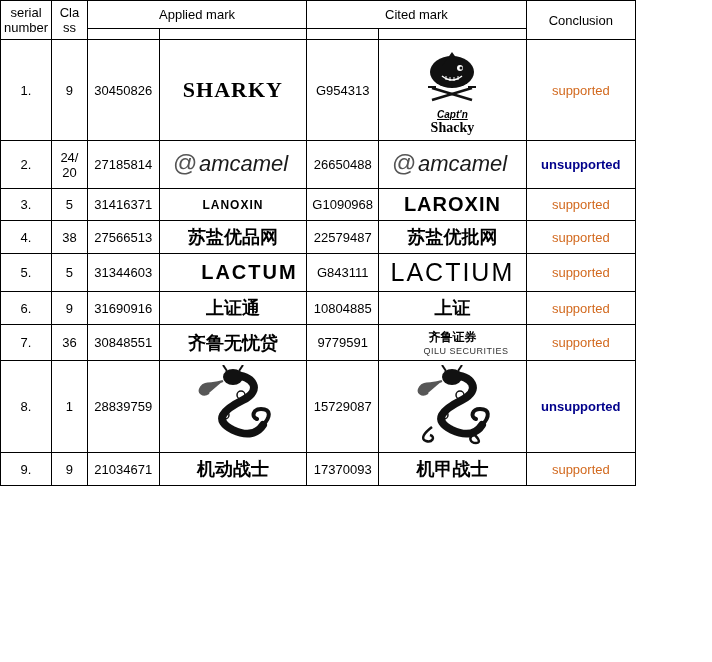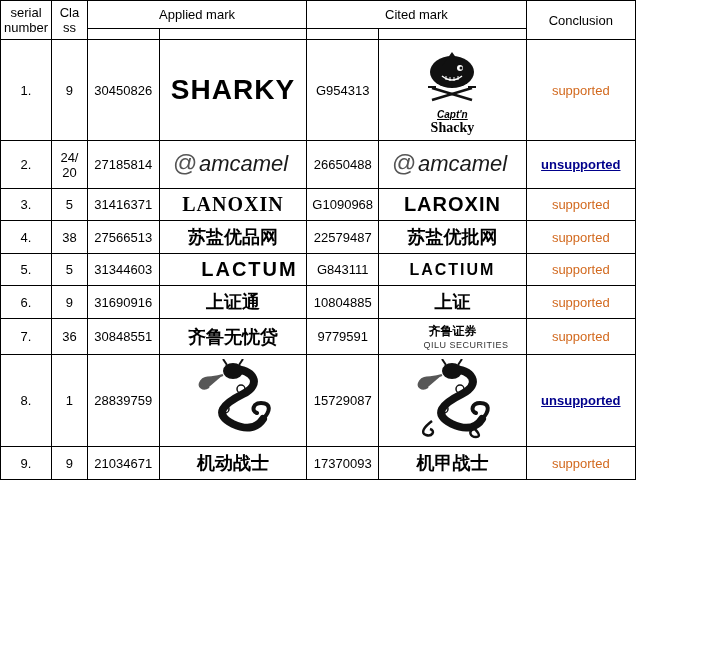--- a/index.html
+++ b/index.html
@@ -27,27 +27,27 @@
     }
     .col-serial { width: 42px; }
     .col-class { width: 36px; }
     .col-appnum { width: 72px; }
     .col-appmark { width: 148px; }
     .col-citenum { width: 72px; }
     .col-citemark { width: 148px; }
     .col-conclusion { width: 110px; }
 
     .supported { color: #d2691e; font-size: 13px; }
-    .unsupported { color: #00008b; font-size: 13px; text-decoration: underline; font-weight: bold; }
-
-    .mark-sharky { font-size: 28px; font-weight: 900; letter-spacing: 1px; font-family: Liberation Sans, sans-serif; }
-    .mark-lanoxin { font-size: 20px; font-weight: bold; font-family: Liberation Serif, serif; letter-spacing: 1px; }
+    .unsupported { color: #00008b; font-size: 13px; font-weight: bold; }
+
+    .mark-sharky { font-size: 22px; font-weight: 900; letter-spacing: 1px; font-family: Liberation Serif, serif; }
+    .mark-lanoxin { font-size: 12px; font-weight: bold; font-family: Liberation Sans, sans-serif; letter-spacing: 1px; }
     .mark-laroxin { font-size: 20px; font-weight: bold; font-family: Arial, sans-serif; letter-spacing: 1px; }
     .mark-lactum { font-size: 20px; font-weight: bold; letter-spacing: 2px; margin-left: 33px; }
-    .mark-lactium { font-size: 16px; font-weight: bold; letter-spacing: 2px; }
+    .mark-lactium { font-size: 25px; font-weight: normal; letter-spacing: 2px; }
     .mark-cn { font-size: 18px; font-weight: bold; }
 
     .shark-cited {
       display: flex;
       flex-direction: column;
       align-items: center;
       font-size: 11px;
     }
     .qilu-cited { display: flex; flex-direction: column; align-items: center; }
     .qilu-sub { font-size: 9px; letter-spacing: 0.5px; color: #333; margin-left: 27px; }

